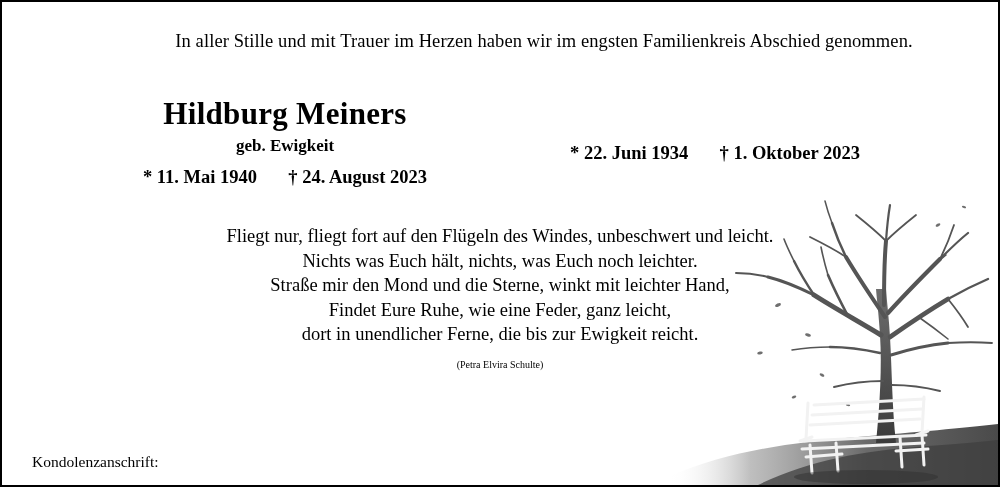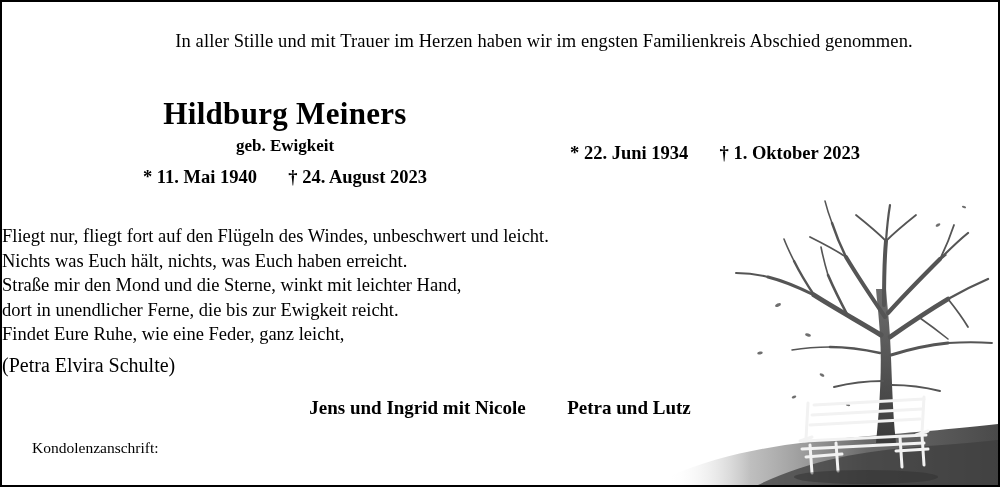--- a/index.html
+++ b/index.html
@@ -69,45 +69,46 @@
   }
   .person.right .person-dates { margin-top: 48px; }
   .cross { font-weight: bold; }
 
   
   .poem {
     position: absolute;
     top: 222px;
     left: 0;
     width: 100%;
+    text-align: center;
     font-size: 18.5px;
     line-height: 24.6px;
   }
   .poem-attrib {
     margin-top: 6px;
-    font-size: 20px;
+    font-size: 10px;
   }
 
   
   .family {
     position: absolute;
     top: 395px;
     left: 0;
     width: 100%;
     text-align: center;
     font-size: 19px;
     font-weight: bold;
   }
   .family .gap { display: inline-block; width: 32px; }
 
   
   .footer {
     position: absolute;
     left: 30px;
-    bottom: 28px;
+    bottom: 14px;
     font-size: 15.5px;
     line-height: 19px;
     z-index: 5;
   }
 
   
   .artwork {
     position: absolute;
     right: 0;
     bottom: 0;
@@ -144,32 +145,27 @@
         <span class="sep"></span>
         <span class="cross">†</span>
         <span>1. Oktober 2023</span>
       </div>
     </div>
 
   </div>
 
   <div class="poem">
     <div>Fliegt nur, fliegt fort auf den Flügeln des Windes, unbeschwert und leicht.</div>
-    <div>Nichts was Euch hält, nichts, was Euch haben erreicht.</div>
+    <div>Nichts was Euch hält, nichts, was Euch noch leichter.</div>
     <div>Straße mir den Mond und die Sterne, winkt mit leichter Hand,</div>
+    <div>Findet Eure Ruhe, wie eine Feder, ganz leicht,</div>
     <div>dort in unendlicher Ferne, die bis zur Ewigkeit reicht.</div>
-    <div>Findet Eure Ruhe, wie eine Feder, ganz leicht,</div>
     <div class="poem-attrib">(Petra Elvira Schulte)</div>
   </div>
 
-  <div class="family">
-    <span>Jens und Ingrid mit Nicole</span>
-    <span class="gap"></span>
-    <span>Petra und Lutz</span>
-  </div>
 
   <div class="footer">
     <div>Kondolenzanschrift:</div>
   </div>
 
   <svg class="artwork" viewBox="0 0 390 300" preserveAspectRatio="none" aria-hidden="true">
     <defs>
       <linearGradient id="groundFade" x1="0" y1="0" x2="1" y2="0">
         <stop offset="0" stop-color="#ffffff" stop-opacity="0"></stop>
         <stop offset="0.25" stop-color="#8a8a8a" stop-opacity="0.55"></stop>

